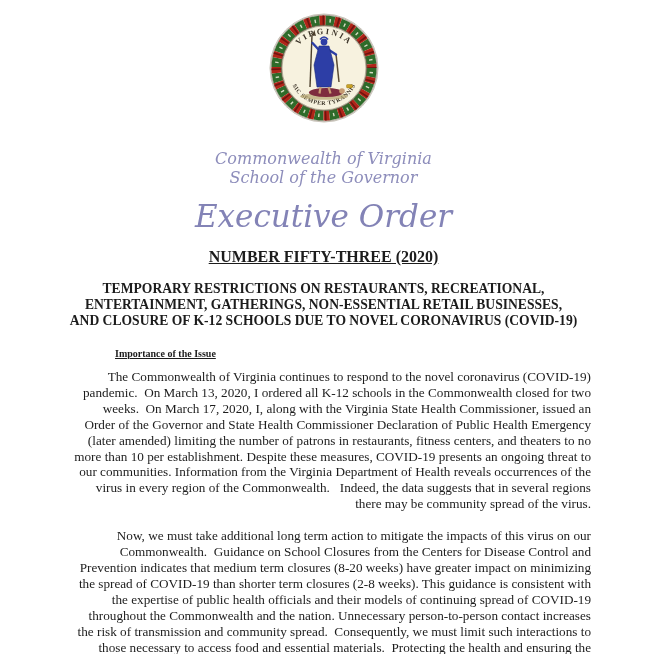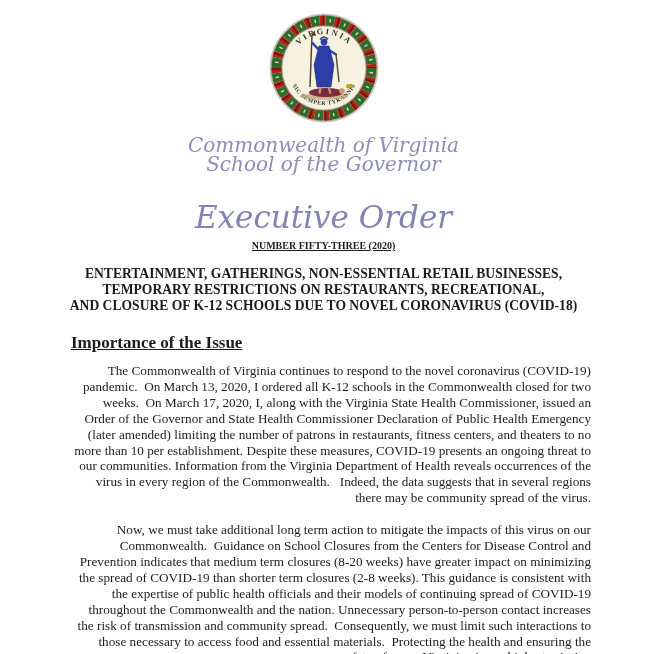--- a/index.html
+++ b/index.html
@@ -14,61 +14,62 @@
     background: #ffffff;
     overflow: hidden;
     font-family: "Liberation Serif", serif;
     color: #1c1c1c;
   }
   .seal-wrap {
     text-align: center;
     padding-top: 13px;
   }
   .letterhead {
-    margin-top: 9px;
+    margin-top: 22px;
     text-align: center;
     font-family: "DejaVu Serif", serif;
     font-style: italic;
     color: #8d8dbb;
-    font-size: 20px;
+    font-size: 16px;
     line-height: 19px;
   }
   .doc-type {
-    margin-top: 24px;
+    margin-top: 10px;
     text-align: center;
     font-family: "DejaVu Serif", serif;
     font-style: italic;
     font-weight: normal;
     color: #8383b6;
     font-size: 31px;
     line-height: 38px;
   }
   .order-number {
-    margin-top: 4px;
+    margin-top: 13px;
     text-align: center;
     font-weight: bold;
-    font-size: 10px;
+    font-size: 16px;
     text-decoration: underline;
   }
   .doc-title {
     margin-top: 15px;
     text-align: center;
     font-weight: bold;
     font-size: 13.6px;
     line-height: 16px;
   }
   .content {
     margin-left: 71px;
     margin-right: 56px;
   }
   .section-heading {
     margin-top: 19px;
     font-weight: bold;
-    font-size: 17px;
+    font-size: 10px;
     text-decoration: underline;
+    margin-left: 44px;
   }
   .para {
     margin: 0;
     margin-top: 10px;
     font-size: 13.2px;
     line-height: 15.9px;
     text-indent: 35px;
     white-space: pre-wrap;
     text-align: right;
   }
@@ -130,23 +131,23 @@
   <div class="letterhead">
     <div>Commonwealth of Virginia</div>
     <div>School of the Governor</div>
   </div>
 
   <div class="doc-type">Executive Order</div>
 
   <div class="order-number">NUMBER FIFTY-THREE (2020)</div>
 
   <div class="doc-title">
+    <div>TEMPORARY RESTRICTIONS ON RESTAURANTS, RECREATIONAL,</div>
     <div>ENTERTAINMENT, GATHERINGS, NON-ESSENTIAL RETAIL BUSINESSES,</div>
-    <div>TEMPORARY RESTRICTIONS ON RESTAURANTS, RECREATIONAL,</div>
-    <div>AND CLOSURE OF K-12 SCHOOLS DUE TO NOVEL CORONAVIRUS (COVID-18)</div>
+    <div>AND CLOSURE OF K-12 SCHOOLS DUE TO NOVEL CORONAVIRUS (COVID-19)</div>
   </div>
 
   <div class="content">
     <div class="section-heading">Importance of the Issue</div>
     <p class="para">The Commonwealth of Virginia continues to respond to the novel coronavirus (COVID-19) pandemic.  On March 13, 2020, I ordered all K-12 schools in the Commonwealth closed for two weeks.  On March 17, 2020, I, along with the Virginia State Health Commissioner, issued an Order of the Governor and State Health Commissioner Declaration of Public Health Emergency (later amended) limiting the number of patrons in restaurants, fitness centers, and theaters to no more than 10 per establishment. Despite these measures, COVID-19 presents an ongoing threat to our communities. Information from the Virginia Department of Health reveals occurrences of the virus in every region of the Commonwealth.   Indeed, the data suggests that in several regions there may be community spread of the virus.</p>
     <p class="para">Now, we must take additional long term action to mitigate the impacts of this virus on our Commonwealth.  Guidance on School Closures from the Centers for Disease Control and Prevention indicates that medium term closures (8-20 weeks) have greater impact on minimizing the spread of COVID-19 than shorter term closures (2-8 weeks). This guidance is consistent with the expertise of public health officials and their models of continuing spread of COVID-19 throughout the Commonwealth and the nation. Unnecessary person-to-person contact increases the risk of transmission and community spread.  Consequently, we must limit such interactions to those necessary to access food and essential materials.  Protecting the health and ensuring the safety of every Virginian is my highest priority.</p>
   </div>
 
 </div>
 

